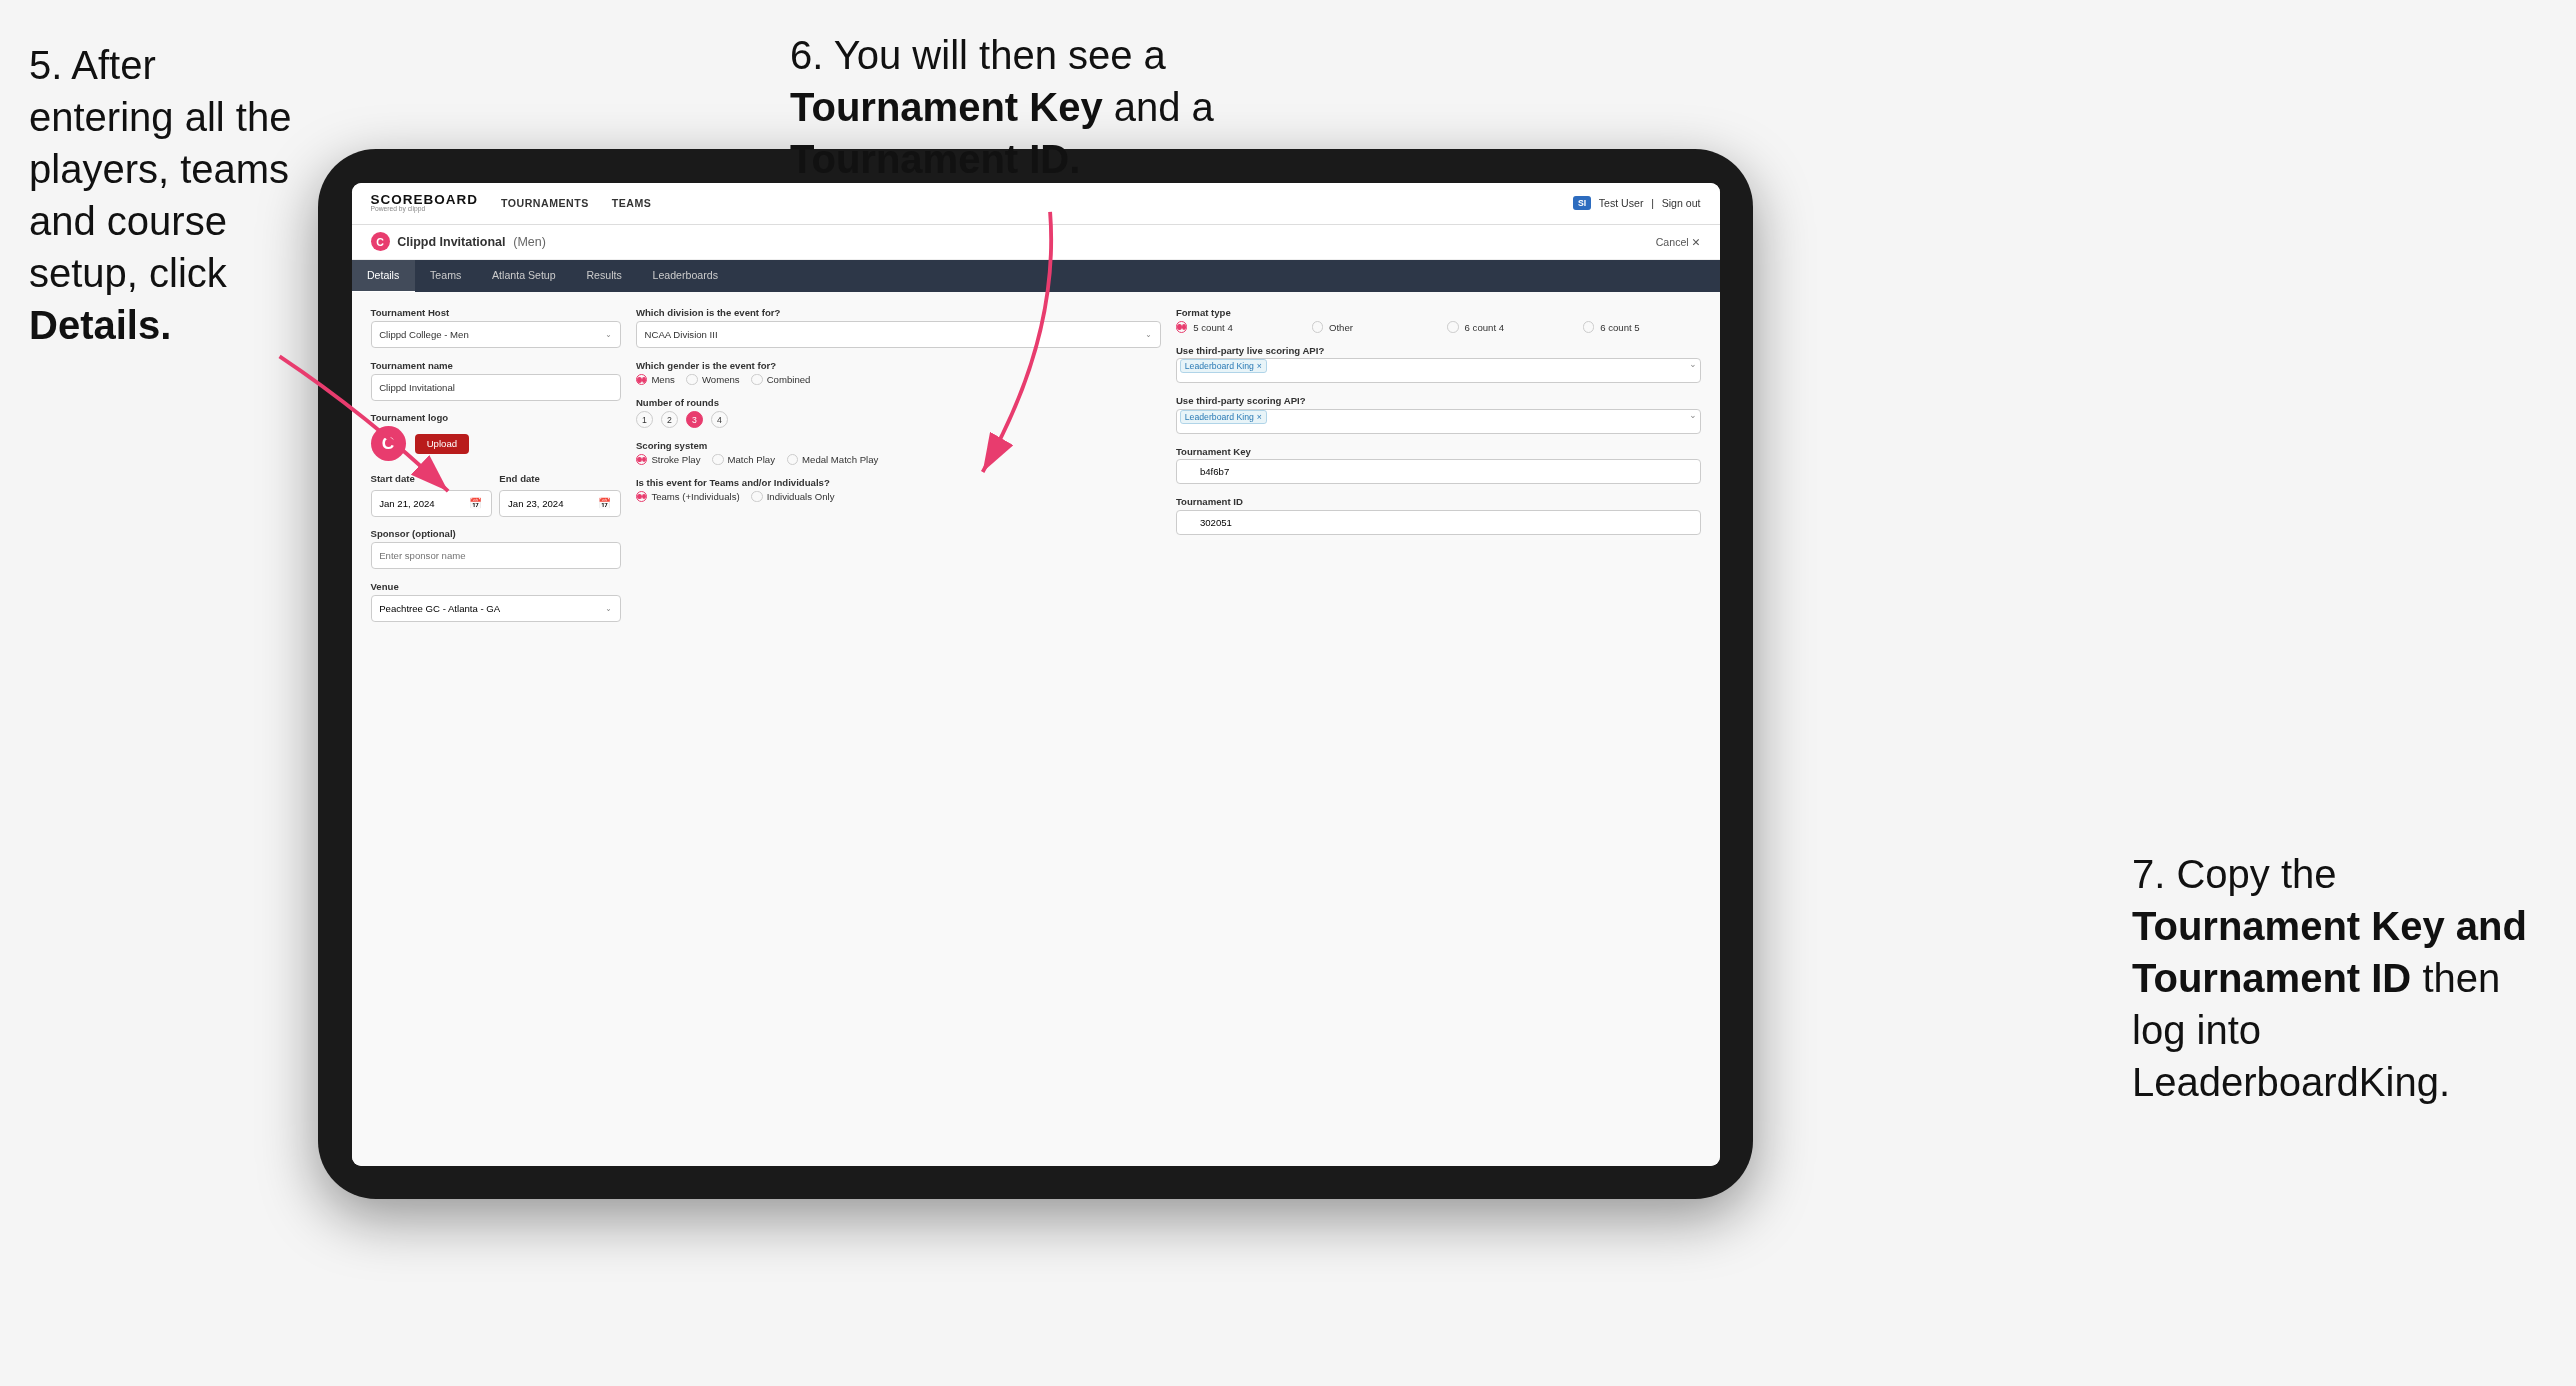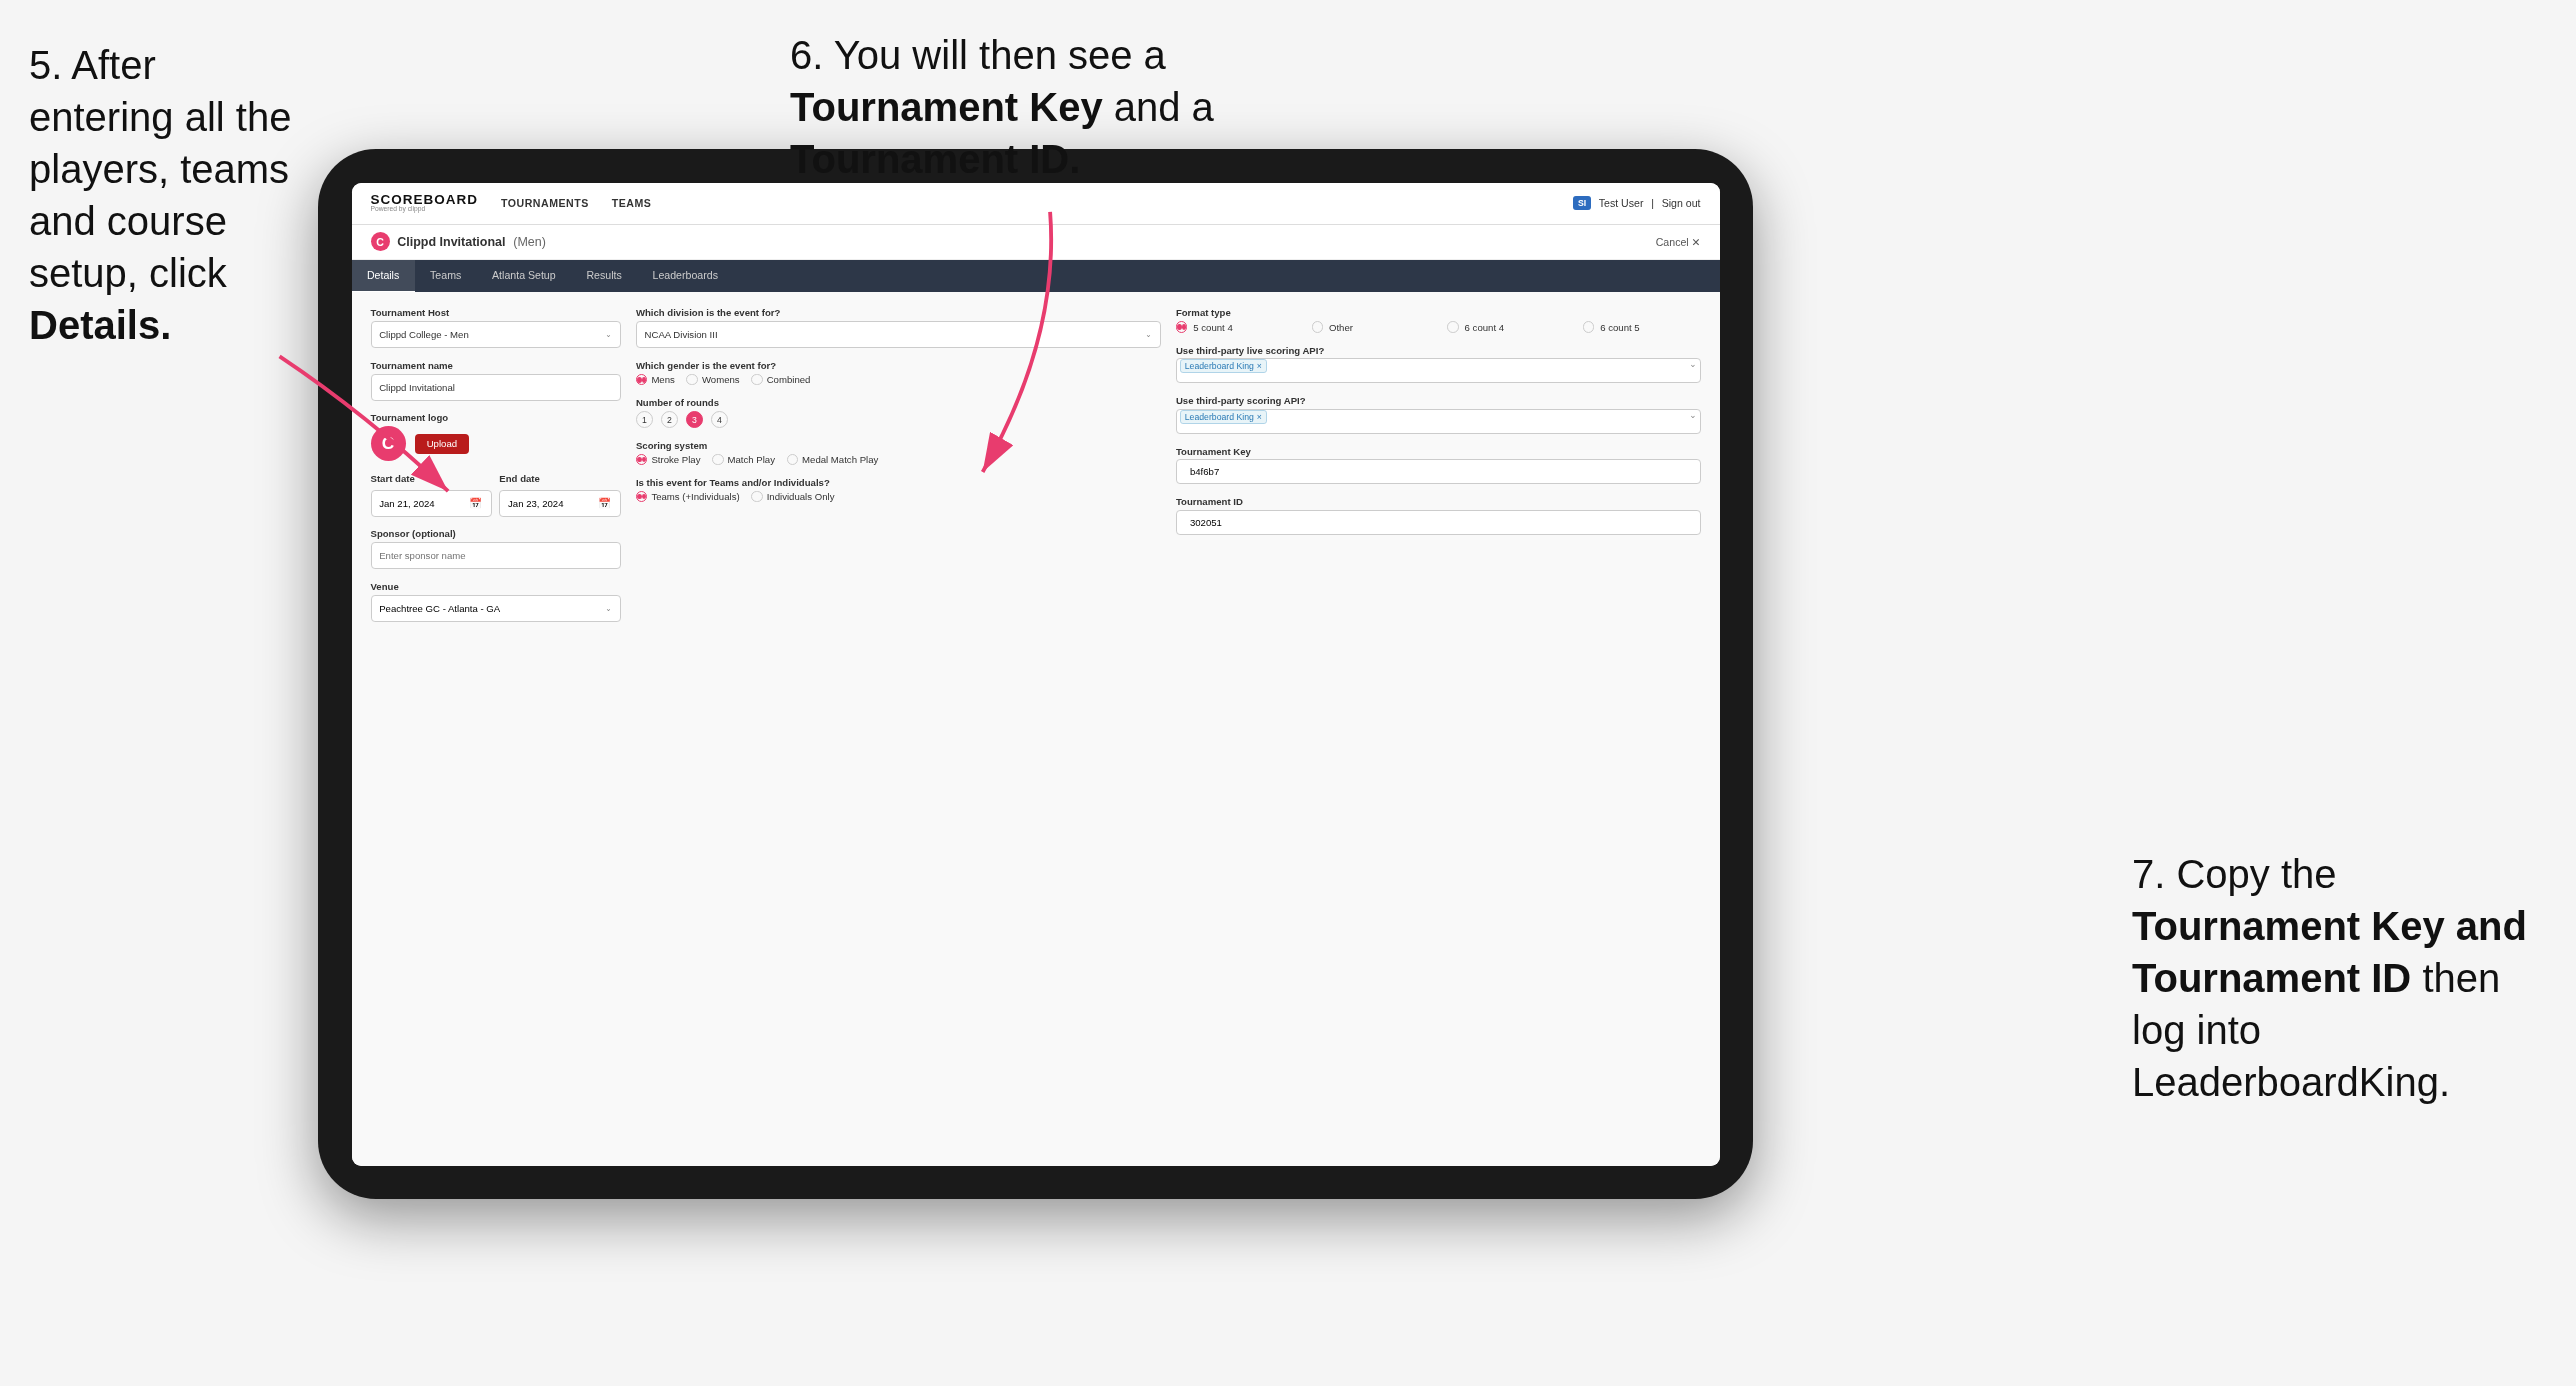--- a/index.html
+++ b/index.html
@@ -410,21 +410,21 @@
       font-size: 8.7px;
       color: #888;
       margin-left: auto;
     }
 
     .tournament-key-field, .tournament-id-field {
       width: 100%;
       height: 25px;
       border: 1px solid #ccc;
       border-radius: 3.9px;
-      padding: 0 13px;
+      padding: 0 23px;
       font-size: 9.6px;
       background: #fff;
       display: flex;
       align-items: center;
     }
 
     
     .form-footer {
       background: #fff;
       border-top: 1px solid #ddd;

